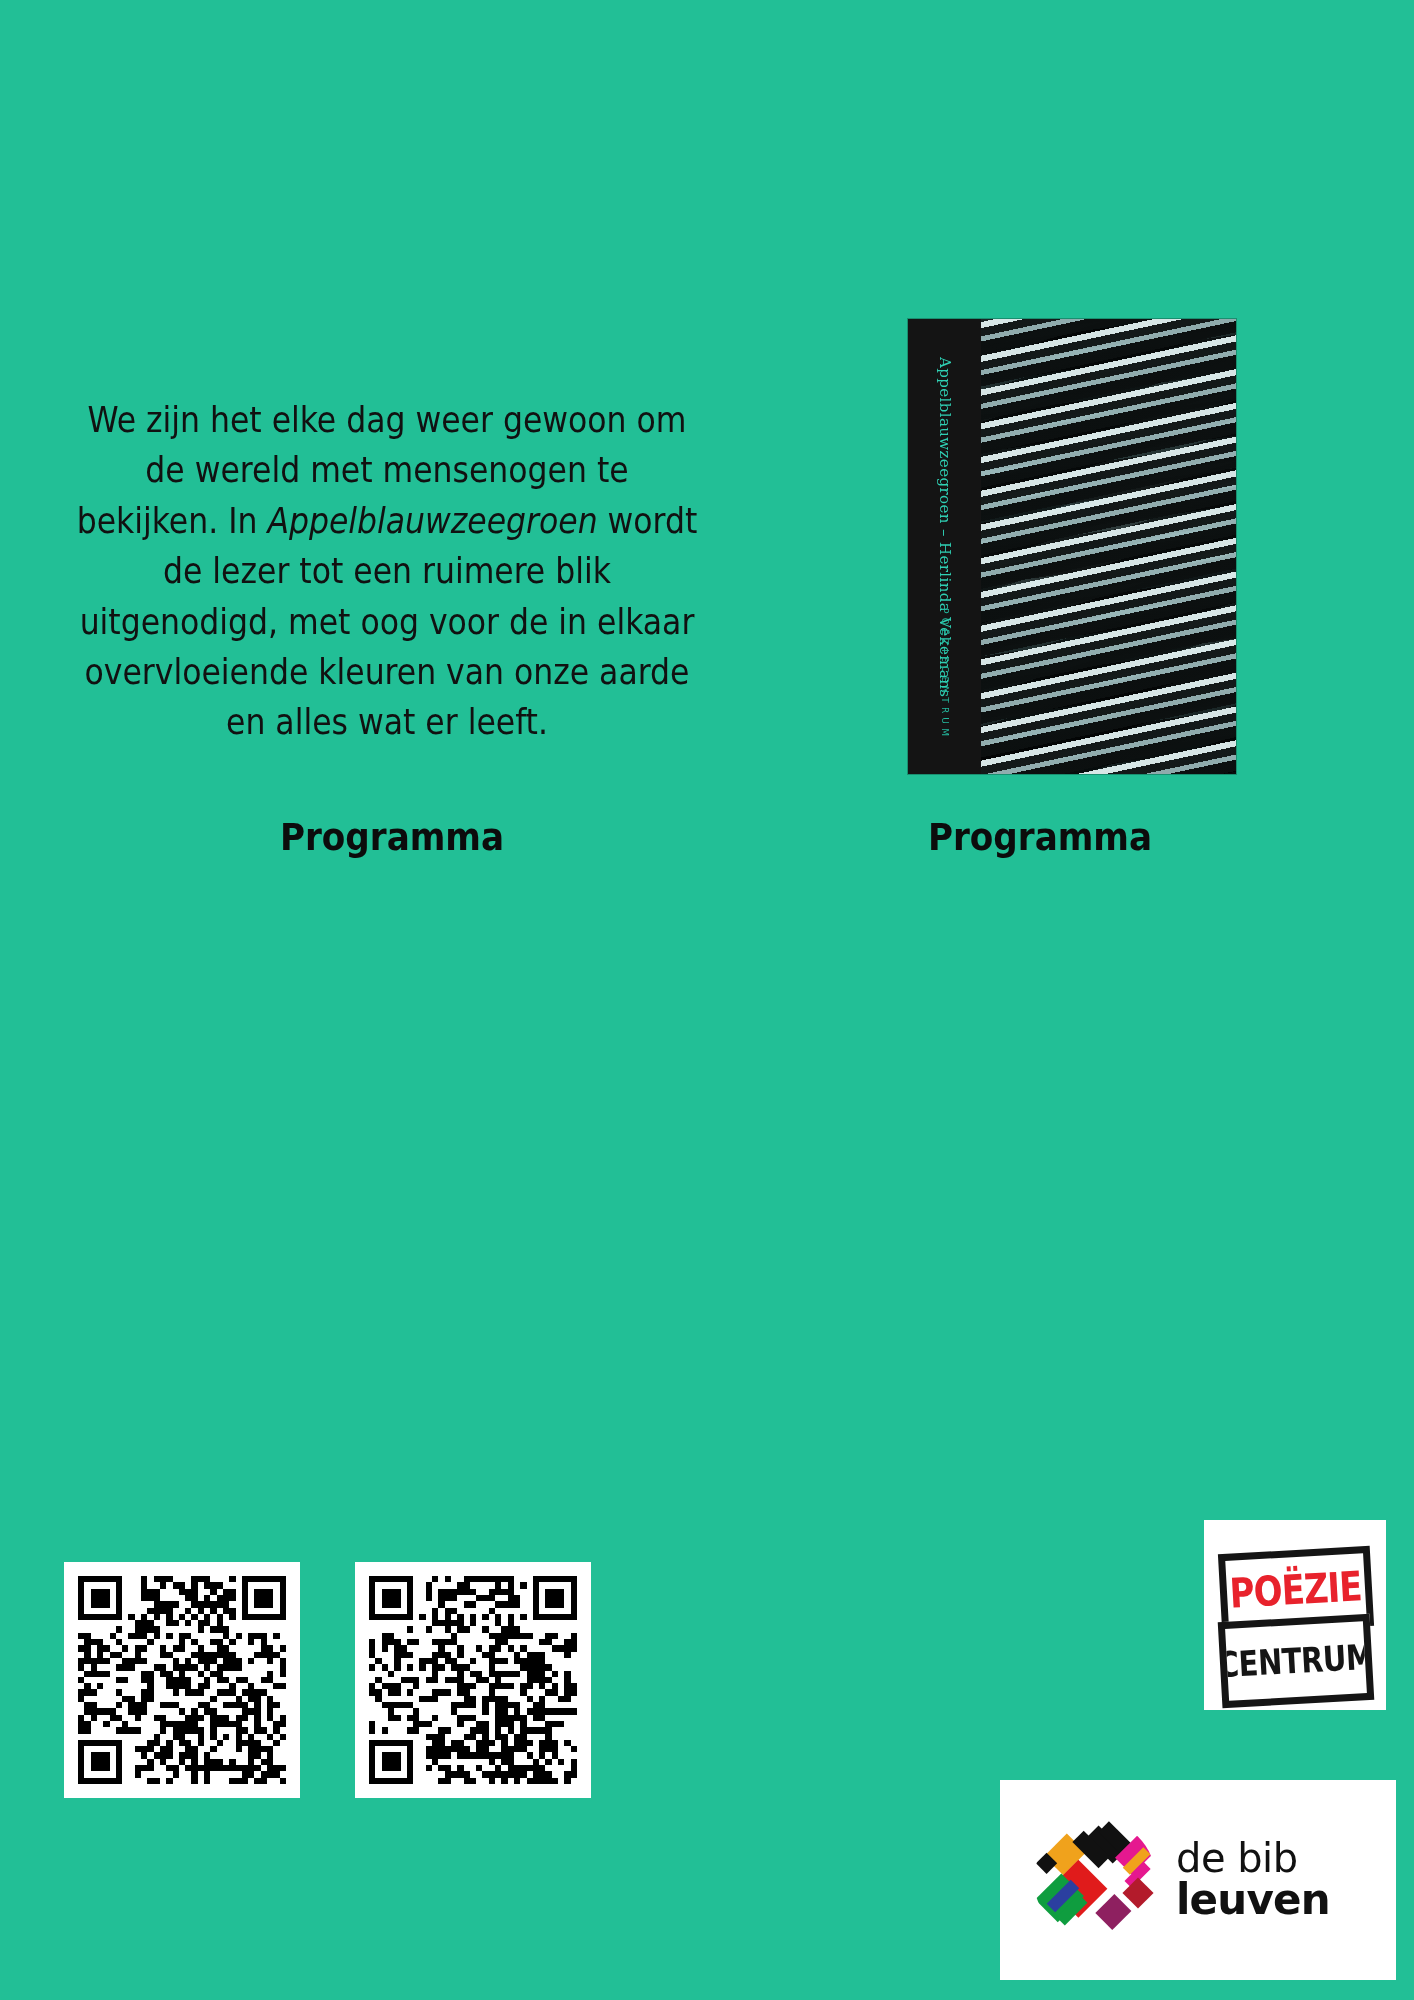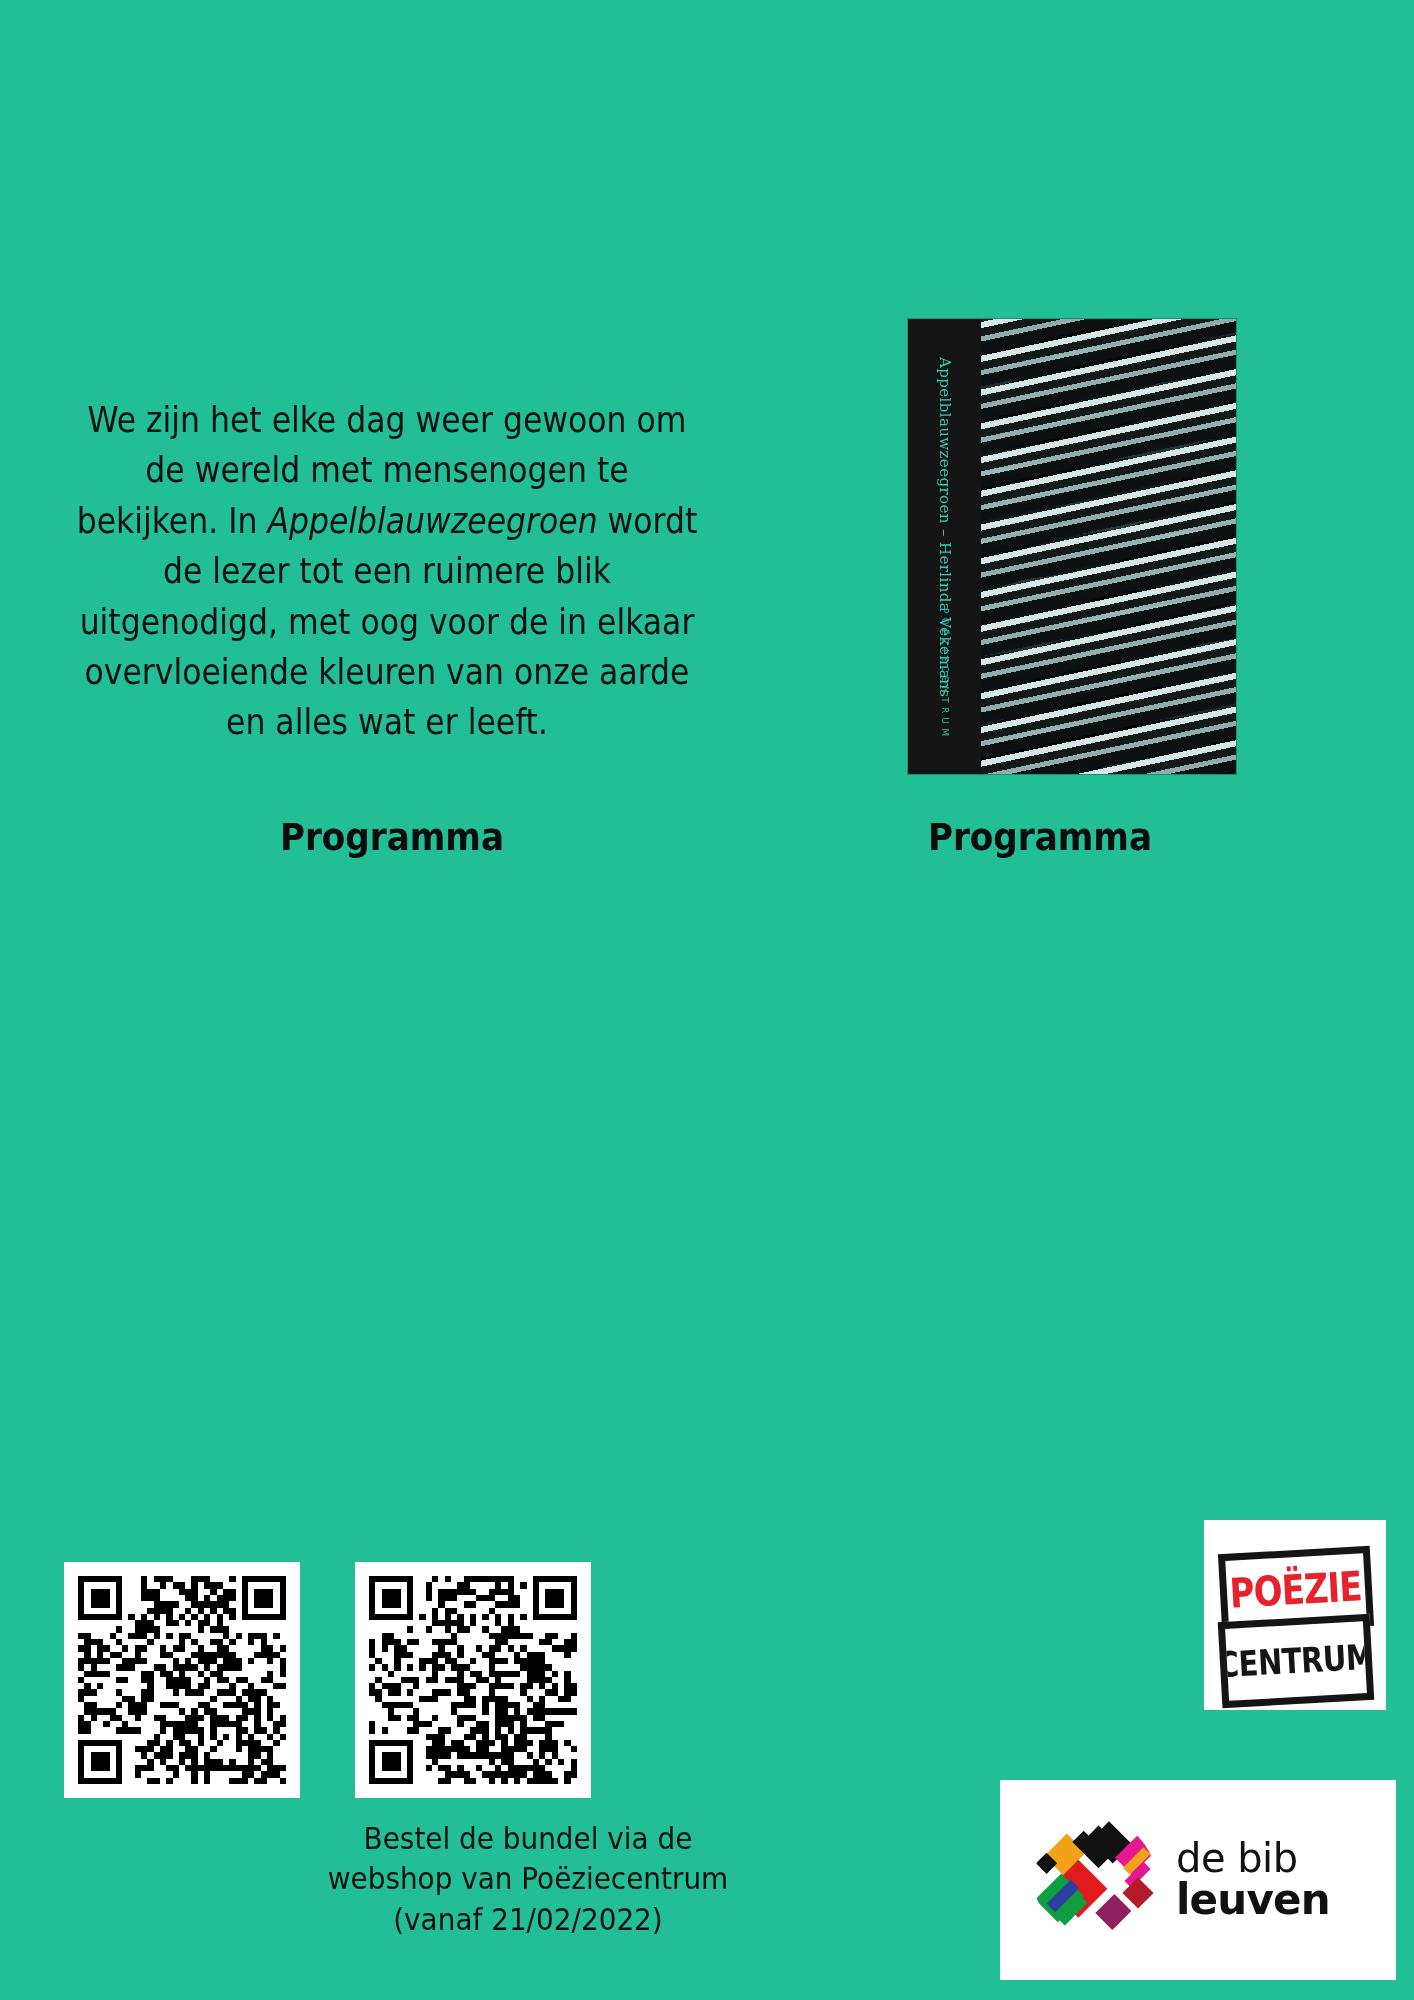--- a/index.html
+++ b/index.html
@@ -1343,23 +1343,20 @@
         <i style="grid-row-start: 33; grid-column-start: 22;"></i>
         <i style="grid-row-start: 33; grid-column-start: 24;"></i>
         <i style="grid-row-start: 33; grid-column-start: 26;"></i>
         <i style="grid-row-start: 33; grid-column-start: 27;"></i>
         <i style="grid-row-start: 33; grid-column-start: 28;"></i>
         <i style="grid-row-start: 33; grid-column-start: 29;"></i>
         <i style="grid-row-start: 33; grid-column-start: 30;"></i>
         <i style="grid-row-start: 33; grid-column-start: 32;"></i>
       </div>
   </div>
-  <div class="qr-caption qr-caption-2">Bestel de bundel via de
-webshop van Poëziecentrum
-(vanaf 21/02/2022)</div>
 
   <div class="pc-logo">
     <div class="pc-inner">
       <div class="pc-box pc-box-top">
         <span class="pc-word-top">POËZIE</span>
       </div>
       <div class="pc-box pc-box-bottom">
         <span class="pc-word-bottom">CENTRUM</span>
       </div>
     </div>

